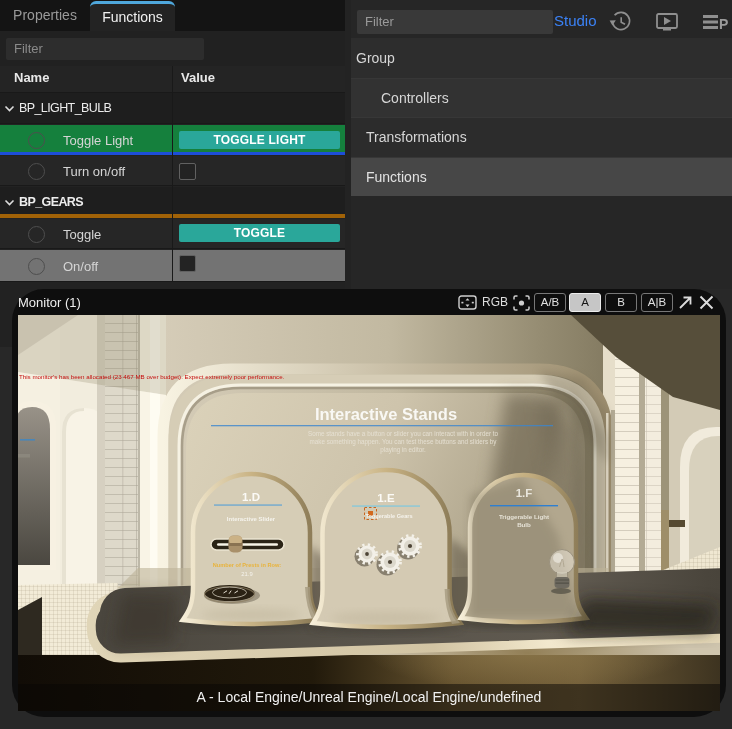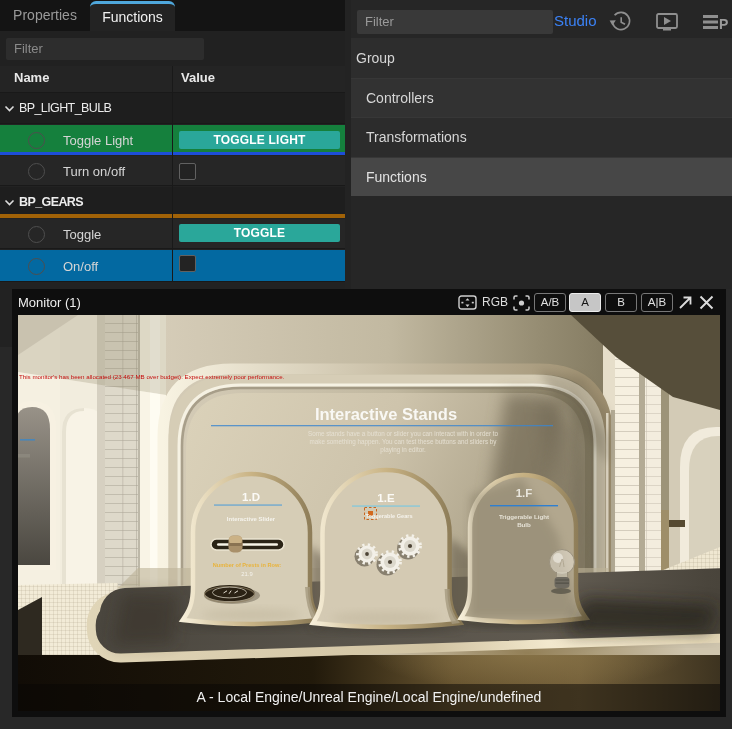--- a/index.html
+++ b/index.html
@@ -43,21 +43,21 @@
     <svg class="abs" style="left:4px;top:10px;" width="11" height="11" viewBox="0 0 11 11">
         <polyline points="1.5,3.5 5.5,7.5 9.5,3.5" fill="none" stroke="#dddddd" stroke-width="1.6"></polyline>
       </svg>
     <span class="abs" style="left:19px;top:8px;color:#ededed;font-size:12.5px;font-weight:bold;letter-spacing:-0.6px;">BP_GEARS</span>
   </div>
   <div class="abs" style="left:0;top:219px;width:345px;height:30px;background:#262626;border-bottom:1px solid #191919;">
     <div class="abs" style="left:28px;top:7px;width:17px;height:17px;border:1.5px solid #4e4e4e;border-radius:50%;"></div>
     <span class="abs" style="left:63px;top:8px;color:#d5d5d5;font-size:13px;">Toggle</span>
     <div class="abs" style="left:179px;top:5px;width:161px;height:18px;background:#2aa79a;border-radius:2px;color:#fff;font-size:12px;font-weight:bold;text-align:center;line-height:18px;letter-spacing:.2px;">TOGGLE</div>
   </div>
-  <div class="abs" style="left:0;top:250px;width:345px;height:32px;background:#0369a1;border-bottom:1px solid #191919;">
+  <div class="abs" style="left:0;top:250px;width:345px;height:32px;background:#737373;border-bottom:1px solid #191919;">
     <div class="abs" style="left:28px;top:8px;width:17px;height:17px;border:1.5px solid #4e4e4e;border-radius:50%;"></div>
     <span class="abs" style="left:63px;top:9px;color:#d5d5d5;font-size:13px;">On/off</span>
     <div class="abs" style="left:179px;top:5px;width:17px;height:17px;background:#232323;border:1px solid #616161;border-radius:2px;"></div>
   </div>
 
   <div class="abs" style="left:172px;top:66px;width:1px;height:216px;background:#191919;"></div>
 </div>
 
 <div class="abs" style="left:345px;top:0;width:6px;height:289px;background:#232323;"></div>
 
@@ -78,26 +78,26 @@
   </svg>
 
   <svg class="abs" style="left:350px;top:10px;" width="28" height="24" viewBox="0 0 28 24">
     <rect x="2" y="5" width="15" height="3" fill="#8f8f8f"></rect>
     <rect x="2" y="10.5" width="15" height="3" fill="#8f8f8f"></rect>
     <rect x="2" y="16" width="15" height="3" fill="#8f8f8f"></rect>
     <text x="18" y="19" font-size="14" font-weight="bold" fill="#9a9a9a" font-family="Liberation Sans">P</text>
   </svg>
 
   <div class="abs" style="left:0;top:38px;width:381px;height:40px;background:#2d2d2d;color:#d6d6d6;font-size:14px;line-height:40px;padding-left:5px;">Group</div>
-  <div class="abs" style="left:0;top:78px;width:381px;height:39px;background:#323232;border-top:1px solid #373737;color:#d6d6d6;font-size:14px;line-height:38px;padding-left:15px;">Controllers</div>
+  <div class="abs" style="left:0;top:78px;width:381px;height:39px;background:#323232;border-top:1px solid #373737;color:#d6d6d6;font-size:14px;line-height:38px;padding-left:30px;">Controllers</div>
   <div class="abs" style="left:0;top:117px;width:381px;height:40px;background:#2c2c2c;border-top:1px solid #373737;color:#d6d6d6;font-size:14px;line-height:39px;padding-left:15px;">Transformations</div>
   <div class="abs" style="left:0;top:157px;width:381px;height:39px;background:#474747;border-top:1px solid #373737;color:#e2e2e2;font-size:14px;line-height:38px;padding-left:15px;">Functions</div>
 </div>
 
-<div class="abs" style="left:12px;top:289px;width:714px;height:428px;background:#0e0e0e;">
+<div class="abs" style="left:12px;top:289px;width:714px;height:428px;background:#0e0e0e;border-radius:32px;">
   <span class="abs" style="left:6px;top:6px;color:#efefef;font-size:13px;">Monitor (1)</span>
 
   <svg class="abs" style="left:446px;top:6px;" width="20" height="16" viewBox="0 0 20 16">
     <rect x="1" y="1" width="17" height="13" rx="2.5" fill="none" stroke="#cfcfcf" stroke-width="1.4"></rect>
     <path d="M9.5 3.2 L11.5 5.6 H7.5 Z" fill="#cfcfcf"></path>
     <path d="M9.5 12 L7.5 9.6 H11.5 Z" fill="#cfcfcf"></path>
     <rect x="3.4" y="6.8" width="2" height="1.6" fill="#cfcfcf"></rect>
     <rect x="13.8" y="6.8" width="2" height="1.6" fill="#cfcfcf"></rect>
   </svg>
   <span class="abs" style="left:470px;top:6px;color:#dedede;font-size:12px;">RGB</span>

